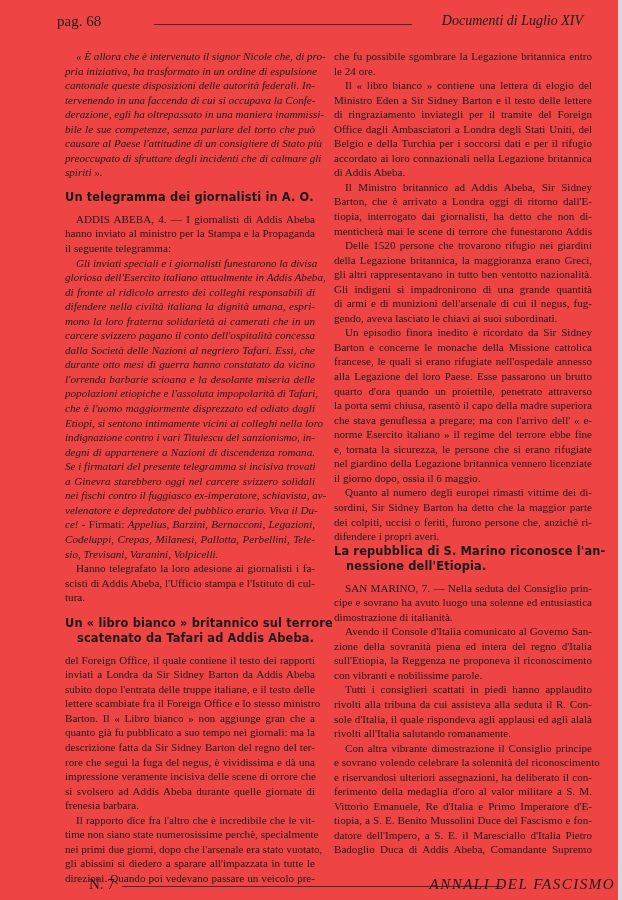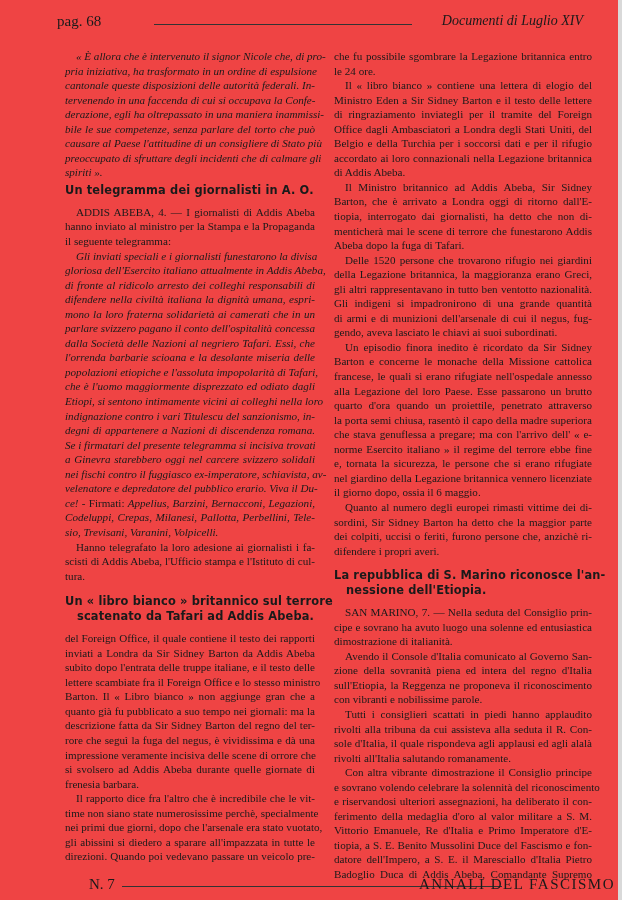--- a/index.html
+++ b/index.html
@@ -17,21 +17,21 @@
   .col.right { left:334px; width:258px; }
   .it { font-style:italic; }
   .l { display:block; text-align:justify; text-align-last:justify; white-space:nowrap; }
   .l.end { text-align-last:left; }
   .ind1 { padding-left:11px; }
   h3 { font-family:"DejaVu Sans", "Liberation Sans", sans-serif; font-weight:bold;
        font-size:11.4px; margin:0; line-height:15px; letter-spacing:0.15px; }
   .footer { position:absolute; left:57px; top:876px; width:526px; height:20px;margin-left:32px; }
   .fn { position:absolute; left:0; top:0; font-size:15px; }
   .frule { position:absolute; left:33px; top:10px; width:380px; border-top:1px solid #333; }
-  .ftitle { position:absolute; right:0; top:0; font-size:15px; letter-spacing:1.5px; }
+  .ftitle { position:absolute; right:0; top:0; font-size:15px; font-style:italic; letter-spacing:1.5px; }
 </style>
 </head>
 <body>
 
 <div class="page">
   <div class="edge"></div>
 
   <div class="header">
     <span class="pg">pag. 68</span>
     <div class="hrule"></div>
@@ -44,35 +44,36 @@
       <span class="l">pria iniziativa, ha trasformato in un ordine di espulsione</span>
       <span class="l">cantonale queste disposizioni delle autorità federali. In-</span>
       <span class="l">tervenendo in una faccenda di cui si occupava la Confe-</span>
       <span class="l">derazione, egli ha oltrepassato in una maniera inammissi-</span>
       <span class="l">bile le sue competenze, senza parlare del torto che può</span>
       <span class="l">causare al Paese l'attitudine di un consigliere di Stato più</span>
       <span class="l">preoccupato di sfruttare degli incidenti che di calmare gli</span>
       <span class="l end">spiriti ».</span>
     </div>
 
-    <h3 style="margin-top:3px;margin-bottom:7px;">Un telegramma dei giornalisti in A. O.</h3>
+    <h3 style="margin-top:10px;margin-bottom:7px;">Un telegramma dei giornalisti in A. O.</h3>
 
     <div>
       <span class="l ind1">ADDIS ABEBA, 4. — I giornalisti di Addis Abeba</span>
       <span class="l">hanno inviato al ministro per la Stampa e la Propaganda</span>
       <span class="l end">il seguente telegramma:</span>
     </div>
     <div class="it">
       <span class="l ind1">Gli inviati speciali e i giornalisti funestarono la divisa</span>
       <span class="l">gloriosa dell'Esercito italiano attualmente in Addis Abeba,</span>
       <span class="l">di fronte al ridicolo arresto dei colleghi responsabili di</span>
       <span class="l">difendere nella civiltà italiana la dignità umana, espri-</span>
       <span class="l">mono la loro fraterna solidarietà ai camerati che in un</span>
-      <span class="l">parlare svizzero pagano il conto dell'ospitalità concessa</span>
+      <span class="l">carcere svizzero pagano il conto dell'ospitalità concessa</span>
       <span class="l">dalla Società delle Nazioni al negriero Tafari. Essi, che</span>
+      <span class="l">durante otto mesi di guerra hanno constatato da vicino</span>
       <span class="l">l'orrenda barbarie scioana e la desolante miseria delle</span>
       <span class="l">popolazioni etiopiche e l'assoluta impopolarità di Tafari,</span>
       <span class="l">che è l'uomo maggiormente disprezzato ed odiato dagli</span>
       <span class="l">Etiopi, si sentono intimamente vicini ai colleghi nella loro</span>
       <span class="l">indignazione contro i vari Titulescu del sanzionismo, in-</span>
       <span class="l">degni di appartenere a Nazioni di discendenza romana.</span>
       <span class="l">Se i firmatari del presente telegramma si incisiva trovati</span>
       <span class="l">a Ginevra starebbero oggi nel carcere svizzero solidali</span>
       <span class="l">nei fischi contro il fuggiasco ex-imperatore, schiavista, av-</span>
       <span class="l">velenatore e depredatore del pubblico erario. Viva il Du-</span>
@@ -127,21 +128,20 @@
       <span class="l">Office dagli Ambasciatori a Londra degli Stati Uniti, del</span>
       <span class="l">Belgio e della Turchia per i soccorsi dati e per il rifugio</span>
       <span class="l">accordato ai loro connazionali nella Legazione britannica</span>
       <span class="l end">di Addis Abeba.</span>
     </div>
     <div>
       <span class="l ind1">Il Ministro britannico ad Addis Abeba, Sir Sidney</span>
       <span class="l">Barton, che è arrivato a Londra oggi di ritorno dall'E-</span>
       <span class="l">tiopia, interrogato dai giornalisti, ha detto che non di-</span>
       <span class="l">menticherà mai le scene di terrore che funestarono Addis</span>
-      <span class="l end">Abeba dopo la fuga di Tafari.</span>
     </div>
     <div>
       <span class="l ind1">Delle 1520 persone che trovarono rifugio nei giardini</span>
       <span class="l">della Legazione britannica, la maggioranza erano Greci,</span>
       <span class="l">gli altri rappresentavano in tutto ben ventotto nazionalità.</span>
       <span class="l">Gli indigeni si impadronirono di una grande quantità</span>
       <span class="l">di armi e di munizioni dell'arsenale di cui il negus, fug-</span>
       <span class="l end">gendo, aveva lasciato le chiavi ai suoi subordinati.</span>
     </div>
     <div>
@@ -157,21 +157,21 @@
       <span class="l">nel giardino della Legazione britannica vennero licenziate</span>
       <span class="l end">il giorno dopo, ossia il 6 maggio.</span>
     </div>
     <div>
       <span class="l ind1">Quanto al numero degli europei rimasti vittime dei di-</span>
       <span class="l">sordini, Sir Sidney Barton ha detto che la maggior parte</span>
       <span class="l">dei colpiti, uccisi o feriti, furono persone che, anzichè ri-</span>
       <span class="l end">difendere i propri averi.</span>
     </div>
 
-    <div style="margin-top:10px;margin-bottom:7px;">
+    <div style="margin-bottom:7px;">
       <h3 class="l">La repubblica di S. Marino riconosce l'an-</h3>
       <h3 style="padding-left:12px;">nessione dell'Etiopia.</h3>
     </div>
 
     <div>
       <span class="l ind1">SAN MARINO, 7. — Nella seduta del Consiglio prin-</span>
       <span class="l">cipe e sovrano ha avuto luogo una solenne ed entusiastica</span>
       <span class="l end">dimostrazione di italianità.</span>
     </div>
     <div>

